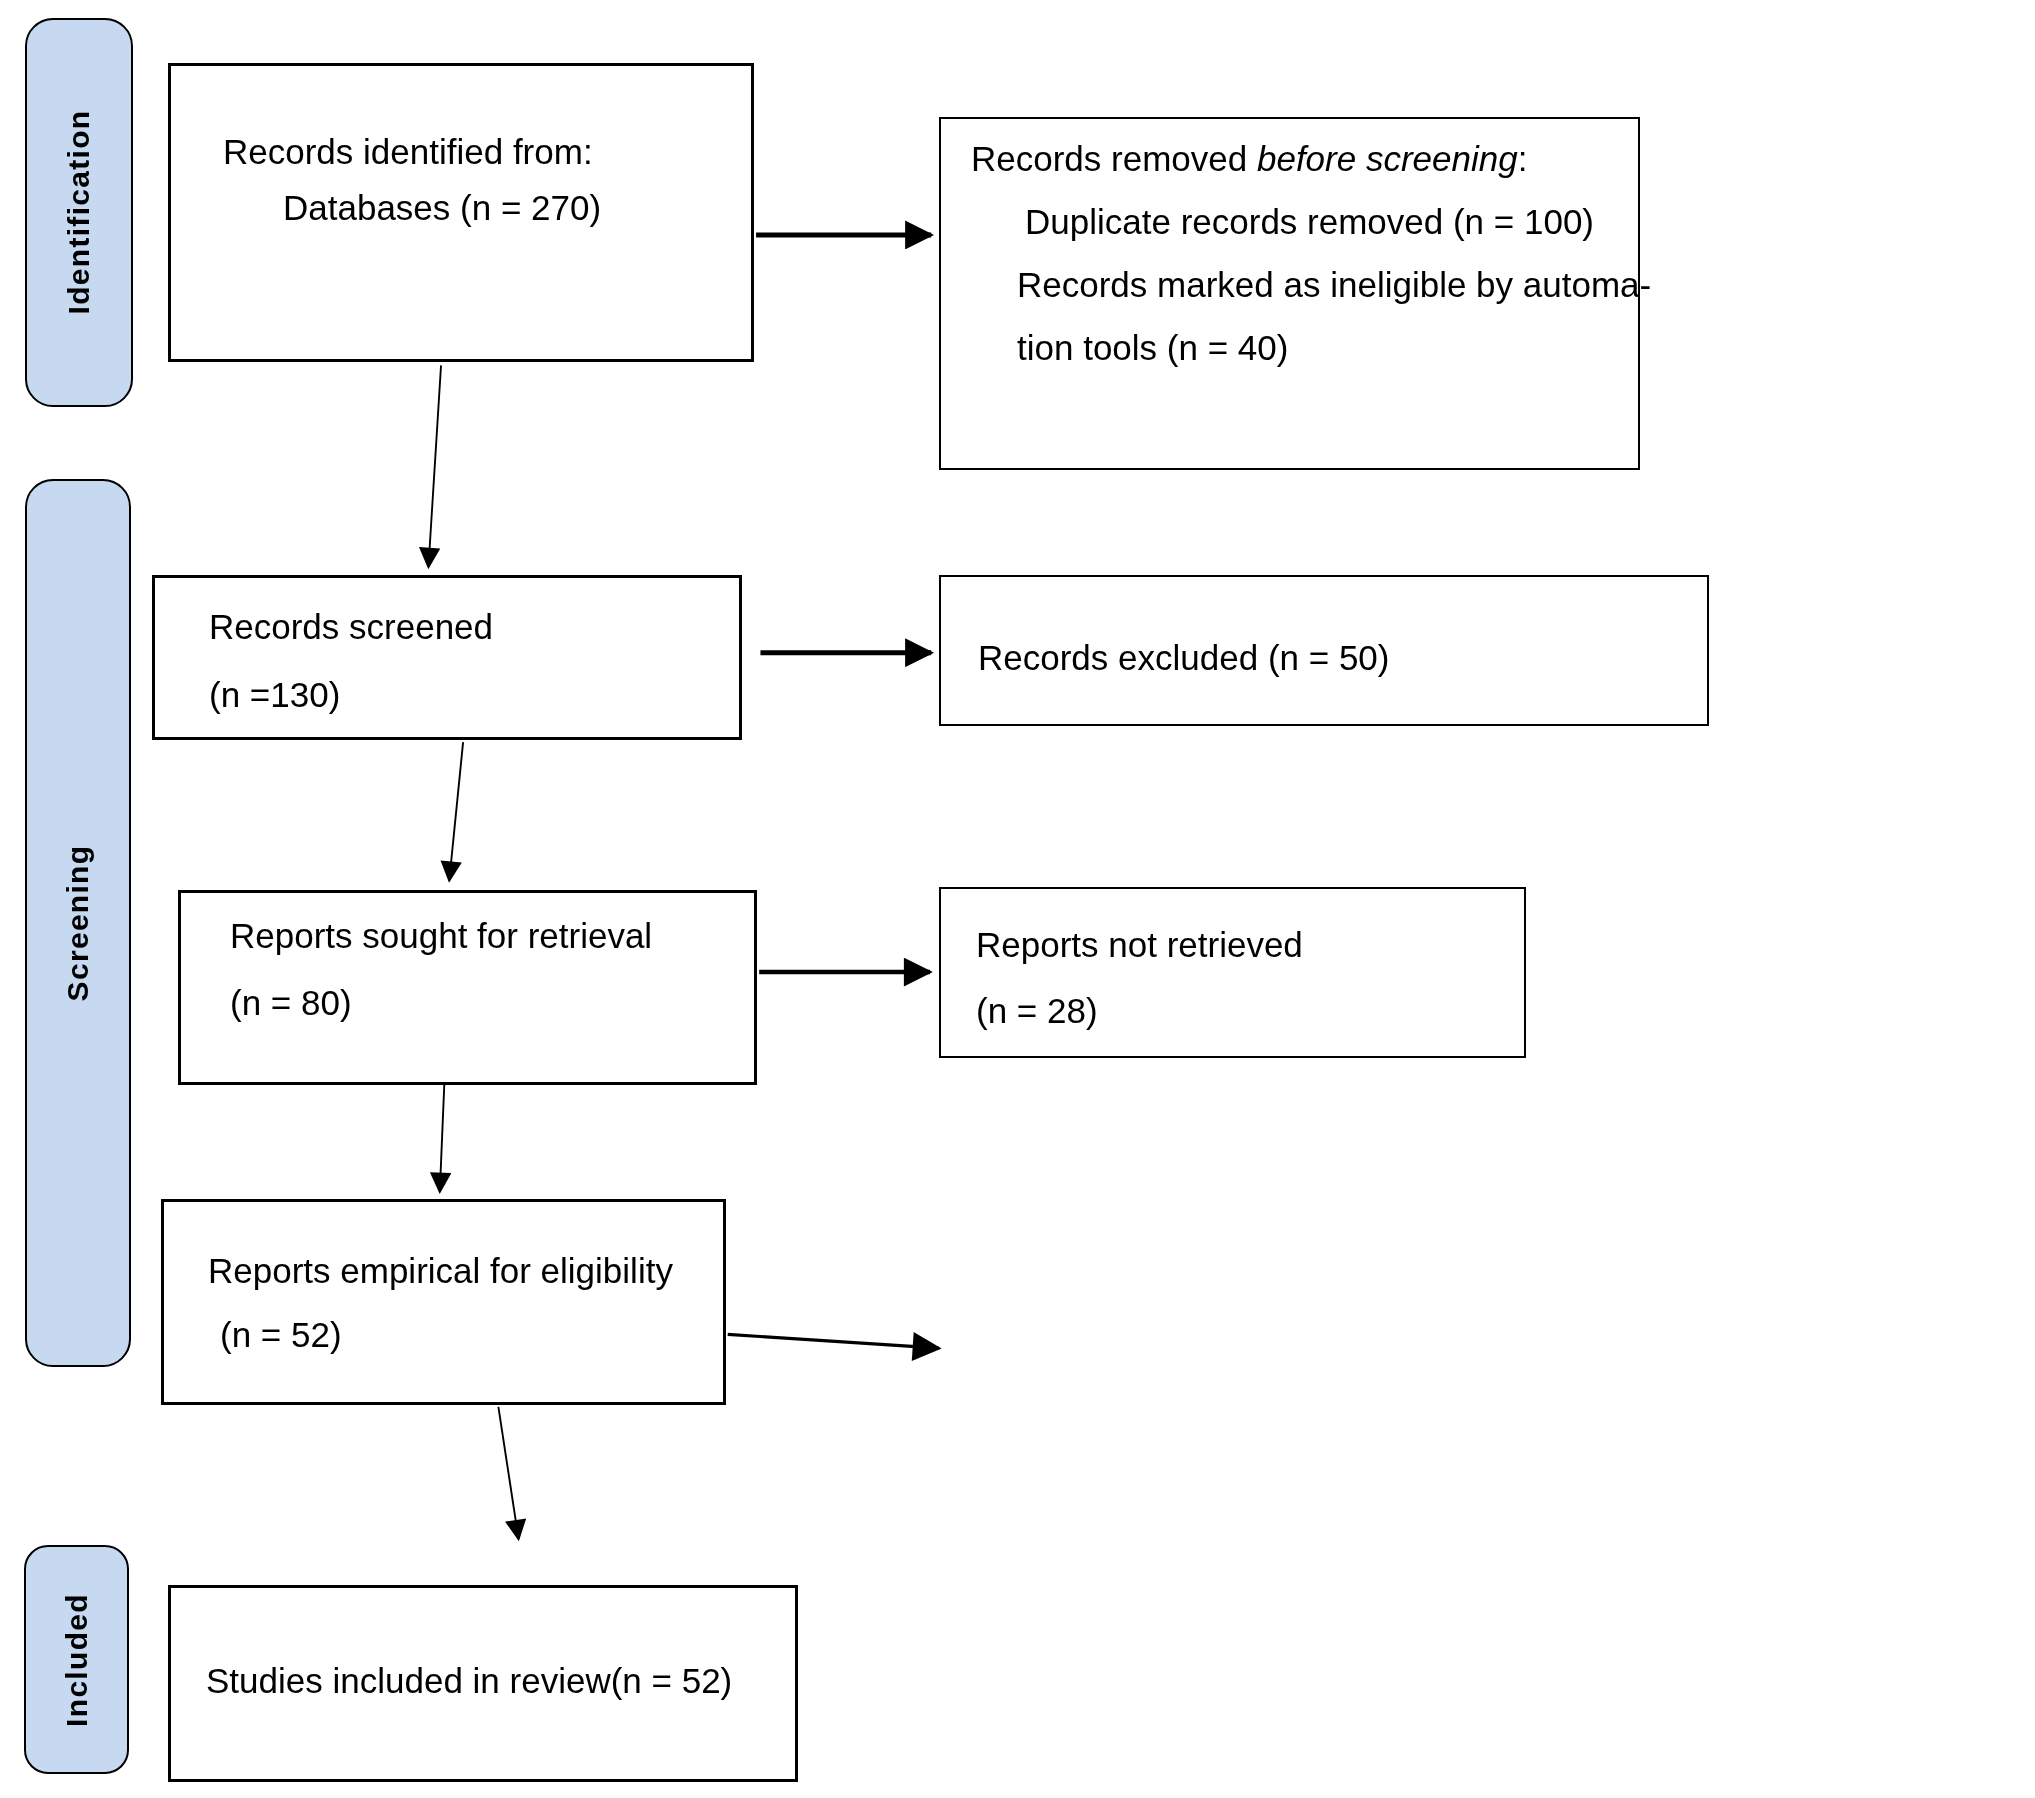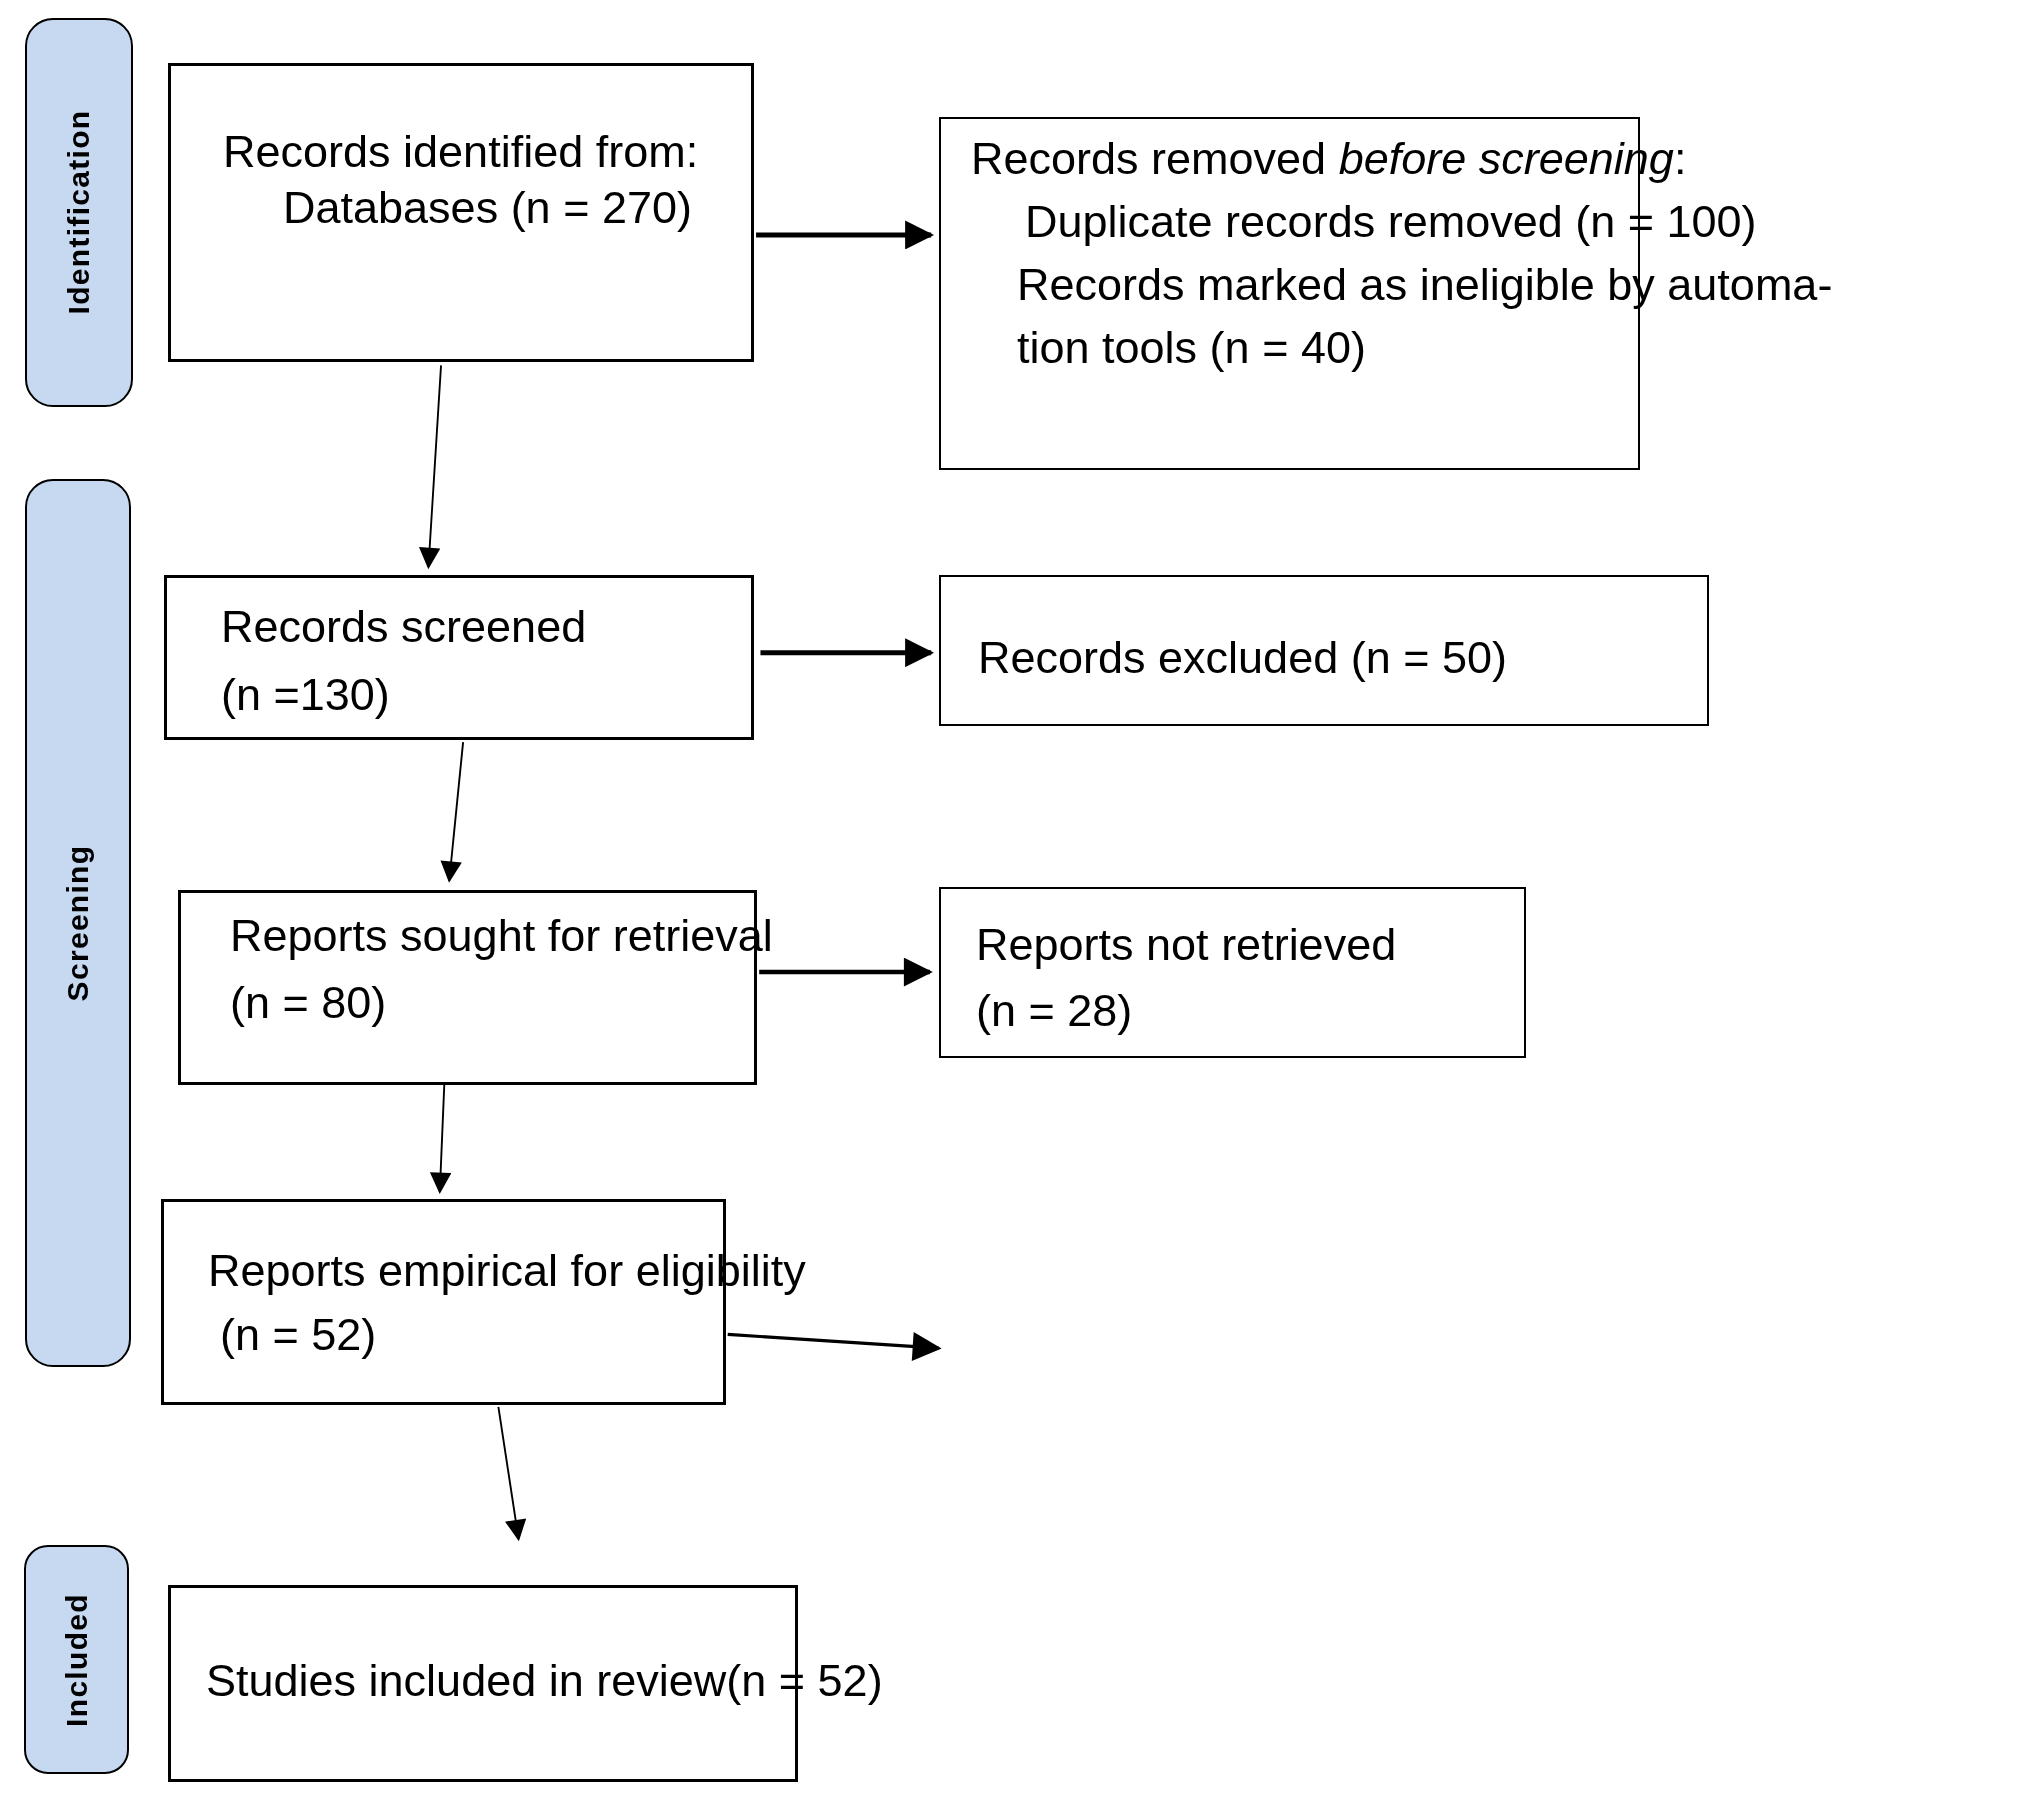--- a/index.html
+++ b/index.html
@@ -45,21 +45,21 @@
     position: absolute;
     border: 3.8px solid #000000;
     background: #ffffff;
     box-sizing: border-box;
   }
   .flow-box.thin {
     border-width: 2.5px;
   }
   .txt {
     position: absolute;
-    font-size: 45px;
+    font-size: 35px;
     line-height: 38px;
     white-space: nowrap;
     color: #000000;
   }
   .italic {
     font-style: italic;
   }
 </style>
 </head>
 <body>
@@ -102,21 +102,21 @@
 
   <div class="flow-box thin" style="left:939px; top:117px; width:701px; height:353px;">
     <div class="txt" style="left:30px; top:21px;">
       <span>Records removed </span><span class="italic">before screening</span><span>:</span>
     </div>
     <div class="txt" style="left:84px; top:84px;">Duplicate records removed (n = 100)</div>
     <div class="txt" style="left:76px; top:147px;">Records marked as ineligible by automa-</div>
     <div class="txt" style="left:76px; top:210px;">tion tools (n = 40)</div>
   </div>
 
-  <div class="flow-box" style="left:164px; top:575px; width:590px; height:165px;padding-left:36px;">
+  <div class="flow-box" style="left:152px; top:575px; width:590px; height:165px;padding-left:36px;">
     <div class="txt" style="left:54px; top:30px;">Records screened</div>
     <div class="txt" style="left:54px; top:98px;">(n =130)</div>
   </div>
 
   <div class="flow-box thin" style="left:939px; top:575px; width:770px; height:151px;">
     <div class="txt" style="left:37px; top:62px;">Records excluded (n = 50)</div>
   </div>
 
   <div class="flow-box" style="left:178px; top:890px; width:579px; height:195px;">
     <div class="txt" style="left:49px; top:24px;">Reports sought for retrieval</div>

